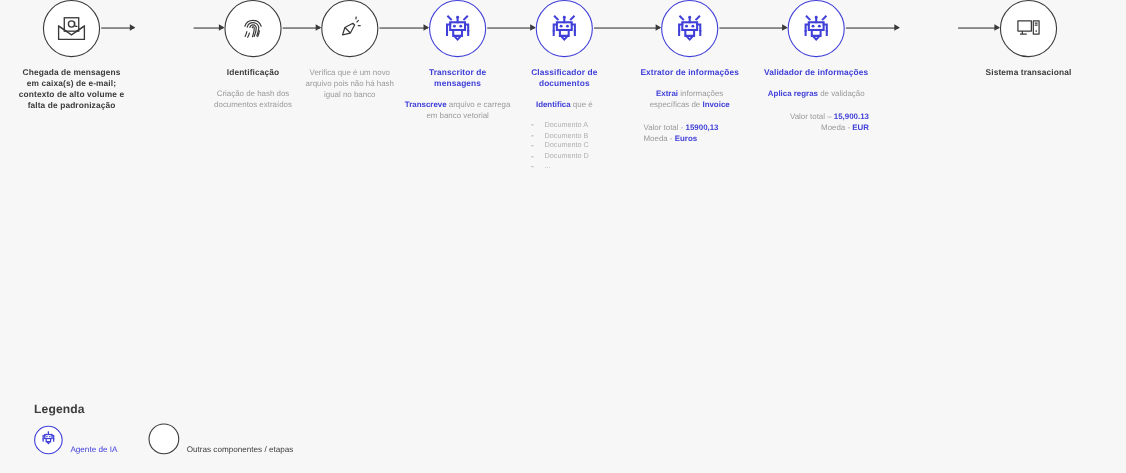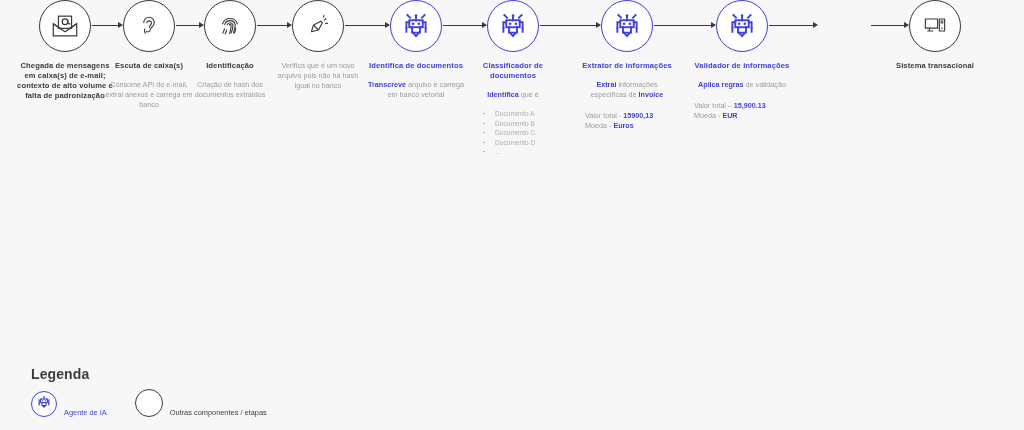--- a/index.html
+++ b/index.html
@@ -44,21 +44,21 @@
     text-align:center;
     font-size:7.2px;
     line-height:10px;
     color:#9a9a9a;
   }
   .desc b{color:#4040d9;font-weight:bold;}
   .desc .plain{color:#9a9a9a;font-weight:normal;}
 
   .kv{
     margin-top:11px;
-    text-align:left;
+    text-align:right;
     font-size:7.2px;
     line-height:10px;
     color:#9a9a9a;
   }
   .kv.left{text-align:left;padding-left:6px;}
   .kv b{color:#4040d9;font-weight:bold;}
 
   .bullets{
     margin-top:9px;
     padding:0;
@@ -83,21 +83,21 @@
     content:"";position:absolute;right:-1px;top:-2.6px;
     width:0;height:0;
     border-left:5px solid #3a3a3a;
     border-top:3px solid transparent;
     border-bottom:3px solid transparent;
   }
 
   
   .legend{position:absolute;left:31px;top:366px;}
   .legend-title{
-    font-size:14px;font-weight:bold;color:#3c3c3c;
+    font-size:11px;font-weight:bold;color:#3c3c3c;
     margin-bottom:7px;letter-spacing:.1px;
   }
   .legend-row{display:flex;align-items:flex-end;}
   .lg-circle{
     width:26px;height:26px;border-radius:50%;
     border:1.3px solid #4040d9;background:#fff;
     display:flex;align-items:center;justify-content:center;
     box-sizing:border-box;
   }
   .lg-circle.plain{border-color:#3a3a3a;width:28px;height:28px;}
@@ -116,31 +116,20 @@
         <rect x="9" y="5.5" width="14" height="13"></rect>
         <circle cx="16" cy="11.5" r="3"></circle>
             <path d="M19 9.4v3.4a1.6 1.6 0 0 0 2.6.6"></path>
         <path d="M3.5 13.5l12.5 8.6 12.5-8.6v13H3.5z"></path>
         <path d="M3.5 13.5L12 19.2M28.5 13.5L20 19.2"></path>
       </svg>
         </div>
         <div class="title">Chegada de mensagens em caixa(s) de e-mail; contexto de alto volume e falta de padronização</div>
       </div>
       <div class="arrow" style="left: 92px; width: 30px;"></div>
-      <div class="node" style="left: 101px;">
-        <div class="circle">
-          <svg width="28" height="28" viewBox="0 0 32 32" fill="none" stroke="#3a3a3a" stroke-width="1.3" stroke-linecap="round">
-        <path d="M10 12a6 6 0 0 1 12 0c0 3.4-2.3 4.6-3.6 6.1-1 1.2-.9 2.6-1.6 3.6-.9 1.3-3 1.5-4 .3"></path>
-        <path d="M13.4 12.3a2.8 2.8 0 0 1 5.5.4c0 2.2-2.4 2.7-2.6 4.6"></path>
-        <path d="M11.2 19.5c-.9 1.6-.4 3.6.6 4.9"></path>
-      </svg>
-        </div>
-        <div class="title">Escuta de caixa(s)</div>
-        <div class="desc"><span class="plain">Consome API do e-mail, extrai anexos e carrega em banco</span></div>
-      </div>
       <div class="arrow" style="left: 176px; width: 27px;"></div>
       <div class="node" style="left: 182px;">
         <div class="circle">
           <svg width="28" height="28" viewBox="0 0 32 32" fill="none" stroke="#3a3a3a" stroke-width="1.25" stroke-linecap="round">
         <path d="M7.5 13.5a9 9 0 0 1 17 0"></path>
         <path d="M10 14.5a6.2 6.2 0 0 1 12 0c0 3-.9 6-2 9"></path>
         <path d="M12.8 14.8a3.4 3.4 0 0 1 6.6 0c0 3.6-1 6.6-2.2 9.4"></path>
         <path d="M15.3 15a1 1 0 0 1 2 .2c0 3.4-.7 6.4-1.8 9.2"></path>
         <path d="M9.6 19.2c-.4 2-1 3.6-1.8 5M12.2 20.6c-.4 2-1 3.2-1.7 4.4"></path>
         <path d="M22.6 18.4c-.3 2.2-.9 4-1.7 5.8"></path>
@@ -169,21 +158,21 @@
         <circle cx="14.3" cy="10.2" r="1.05" fill="#4040d9" stroke="none"></circle>
         <path d="M12 4.5v2.9"></path>
             <circle cx="12" cy="3.7" r="1.05" fill="#4040d9" stroke="none"></circle>
         <path d="M8.8 13v4.3h6.4V13"></path>
         <path d="M9.5 17.3l2.5 2.7 2.5-2.7"></path>
         <path d="M6.6 9H4.3v4.6M17.4 9h2.3v4.6"></path>
         <path d="M4.3 13.8v2.9M19.7 13.8v2.9"></path>
         <path d="M7.2 5.3L5.1 3.2M16.8 5.3l2.1-2.1"></path>
       </svg>
         </div>
-        <div class="title">Identifica de documentos</div>
+        <div class="title">Transcritor de mensagens</div>
         <div class="desc"><b>Transcreve</b><span class="plain"> arquivo e carrega em banco vetorial</span></div>
       </div>
       <div class="arrow" style="left: 443px; width: 43px;"></div>
       <div class="node ai" style="left: 465px;">
         <div class="circle">
           <svg width="30" height="30" viewBox="0 0 24 24" fill="none" stroke="#4040d9" stroke-width="1.5" stroke-linecap="square">
         <rect x="6.6" y="7.4" width="10.8" height="5.6"></rect>
         <circle cx="9.7" cy="10.2" r="1.05" fill="#4040d9" stroke="none"></circle>
         <circle cx="14.3" cy="10.2" r="1.05" fill="#4040d9" stroke="none"></circle>
         <path d="M12 4.5v2.9"></path>

